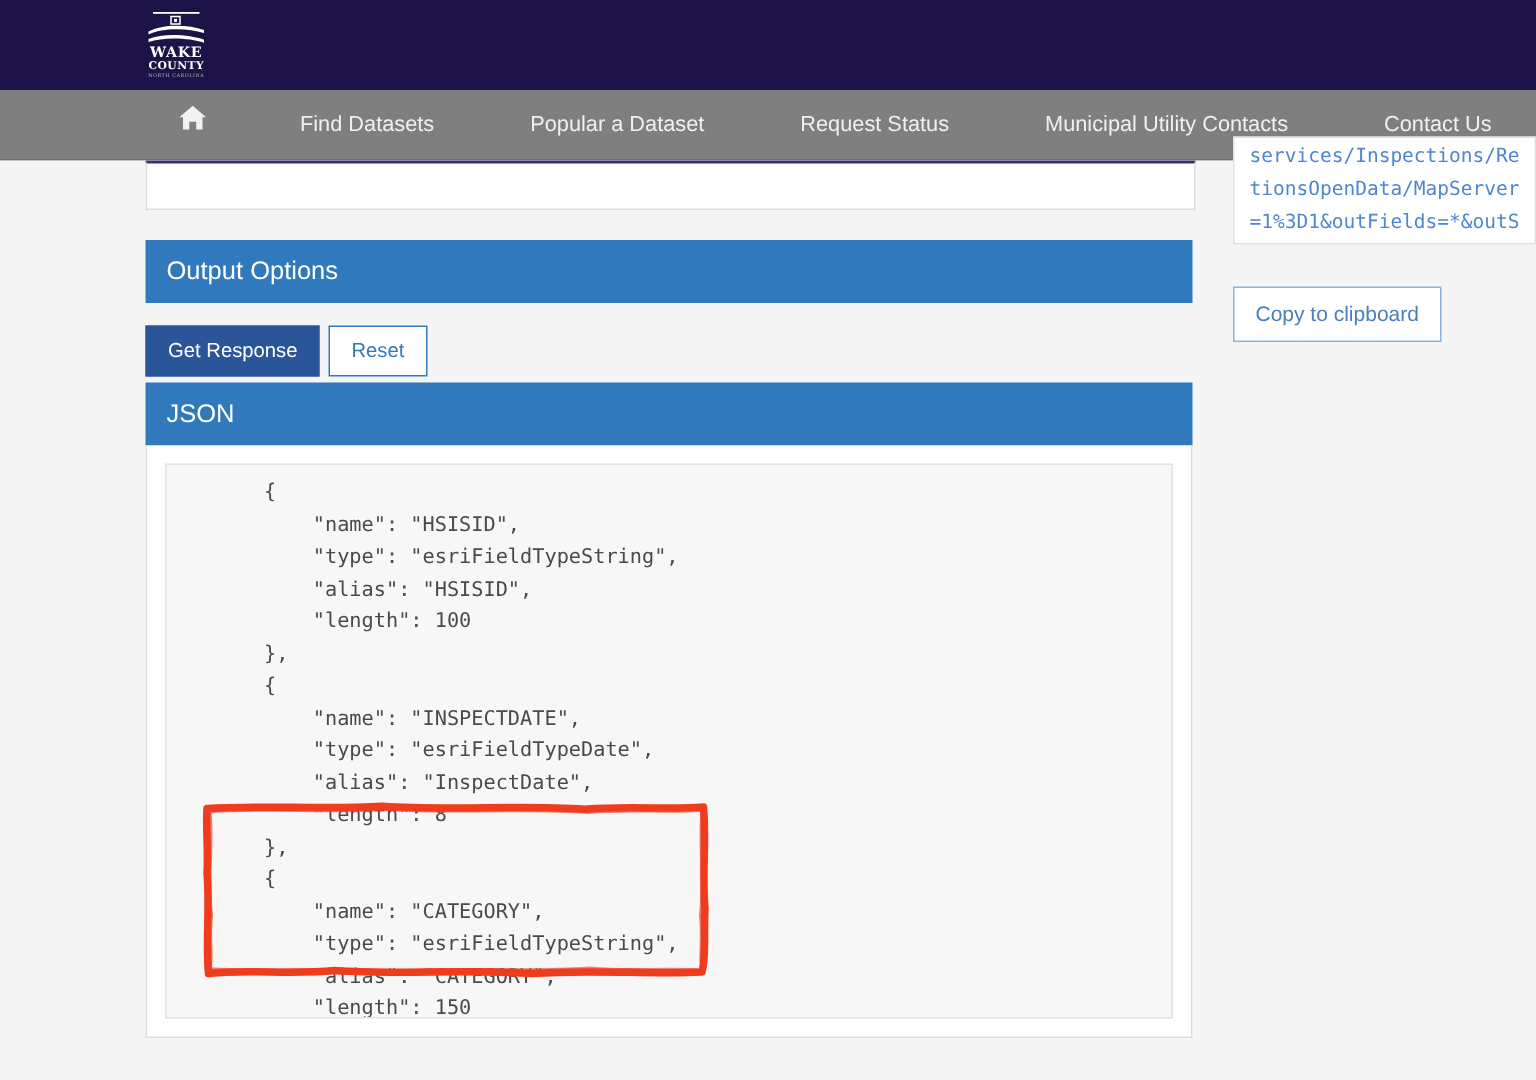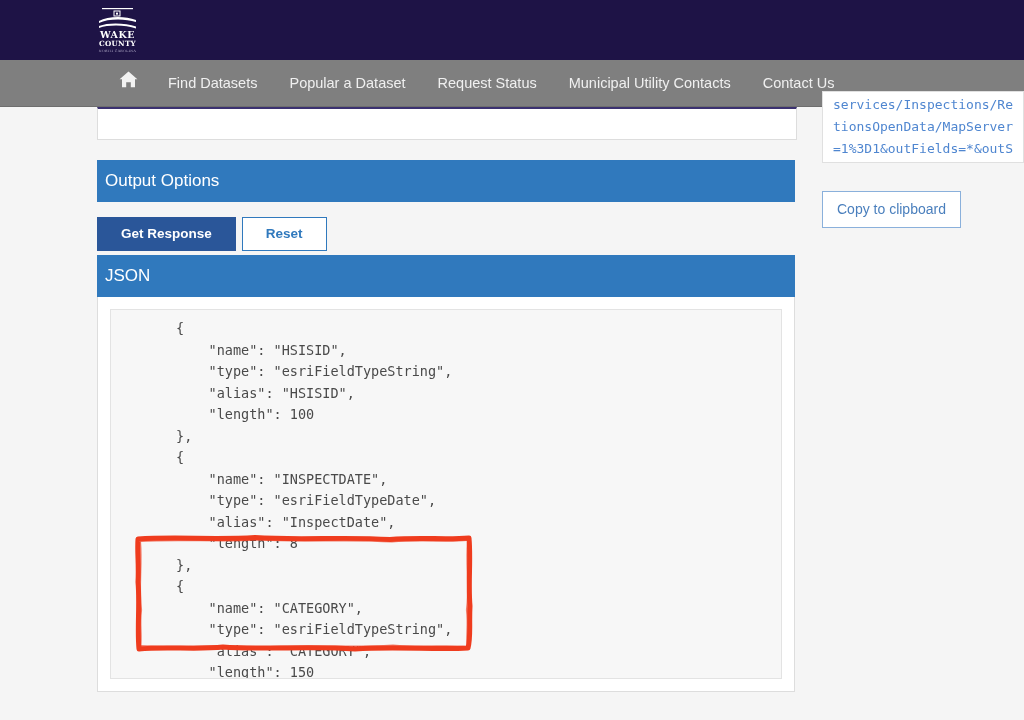--- a/index.html
+++ b/index.html
@@ -43,20 +43,21 @@
     width: 1024px; height: 47px;
     background: #7f7f7f;
     border-bottom: 1px solid #6e6e6e;
   }
   .nav-inner {
     position: absolute;
     left: 105px; top: 0;
     height: 47px;
     display: flex;
     align-items: center;
+    gap: 32px;
   }
   .nav-item {
     color: #f0f0f0;
     font-size: 14.5px;
     text-decoration: none;
     padding: 0 16px;
     line-height: 47px;
     white-space: nowrap;
     cursor: pointer;
   }
@@ -85,44 +86,43 @@
     width: 700px; height: 33px;
     background: #ffffff;
     border: 1px solid #dddddd;
     border-top: 2px solid #3b3170;
   }
 
   .section-head {
     background: #3079bd;
     color: #ffffff;
     font-size: 17px;
-    padding: 10px 8px;
+    padding: 10px 14px;
     line-height: 22px;
   }
 
   #output-options-head {
     position: absolute;
     left: 0; top: 53px;
     width: 698px; height: 42px;
   }
 
   .btn-row {
     position: absolute;
     left: 0; top: 110px;
     display: flex;
     align-items: flex-start;
     gap: 6px;
   }
   .btn {
     font-size: 13.5px;
-    padding: 8px 23px;
+    padding: 8px 14px;
     line-height: 16px;
     cursor: pointer;
     font-family: "Liberation Sans", sans-serif;
-    font-weight: bold;
   }
   .btn-primary {
     background: #2a5699;
     border: 1px solid #2a5699;
     color: #ffffff;
   }
   .btn-secondary {
     background: #ffffff;
     border: 1px solid #3079bd;
     color: #3079bd;

